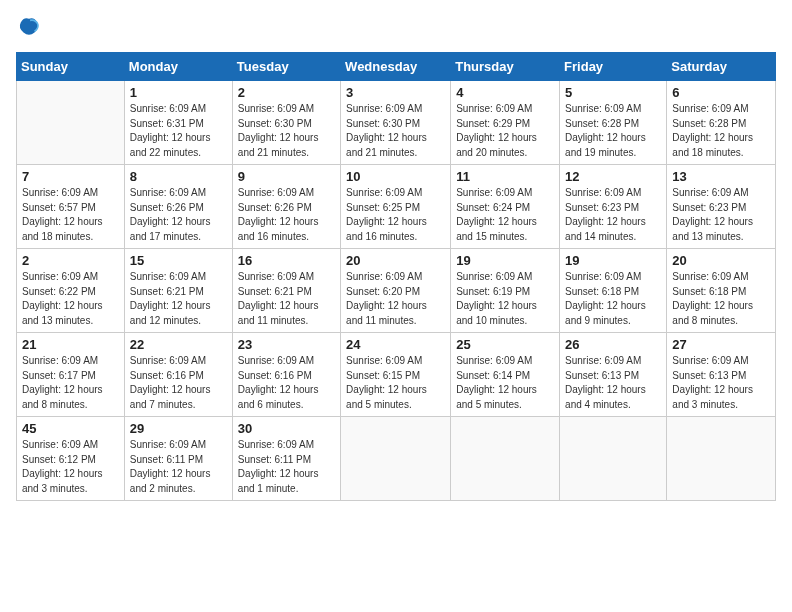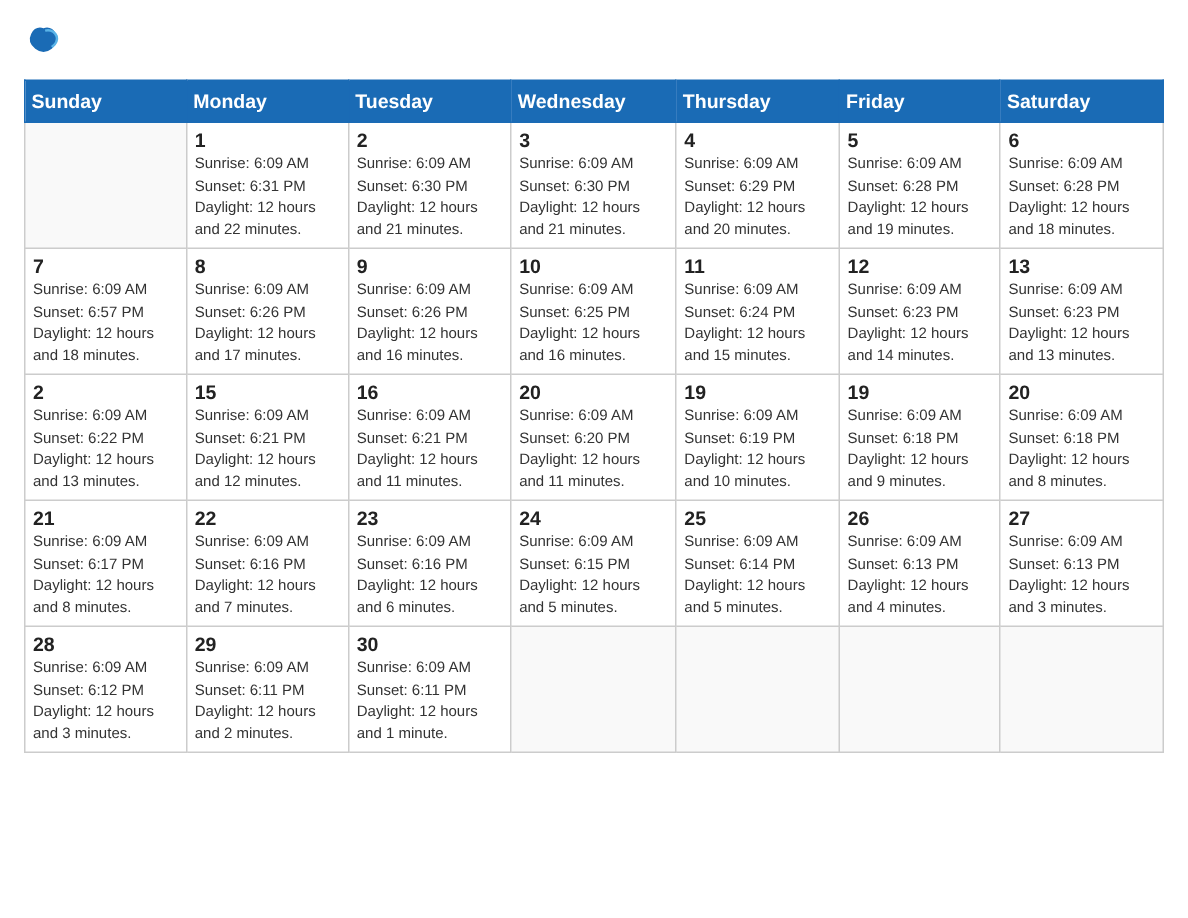--- a/index.html
+++ b/index.html
@@ -314,21 +314,21 @@
         <td>
           <span class="day-number">27</span>
           <div class="day-info">Sunrise: 6:09 AM
 Sunset: 6:13 PM
 Daylight: 12 hours
 and 3 minutes.</div>
         </td>
       </tr>
       <tr>
         <td>
-          <span class="day-number">28</span>
+          <span class="day-number">45</span>
           <div class="day-info">Sunrise: 6:09 AM
 Sunset: 6:12 PM
 Daylight: 12 hours
 and 3 minutes.</div>
         </td>
         <td>
           <span class="day-number">29</span>
           <div class="day-info">Sunrise: 6:09 AM
 Sunset: 6:11 PM
 Daylight: 12 hours

